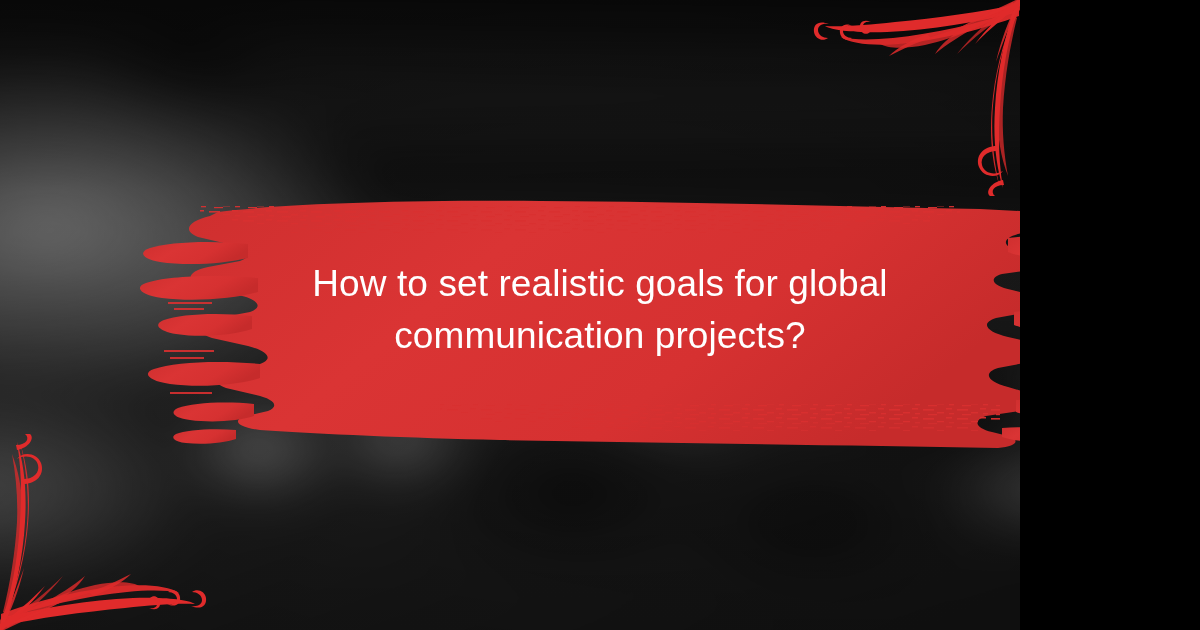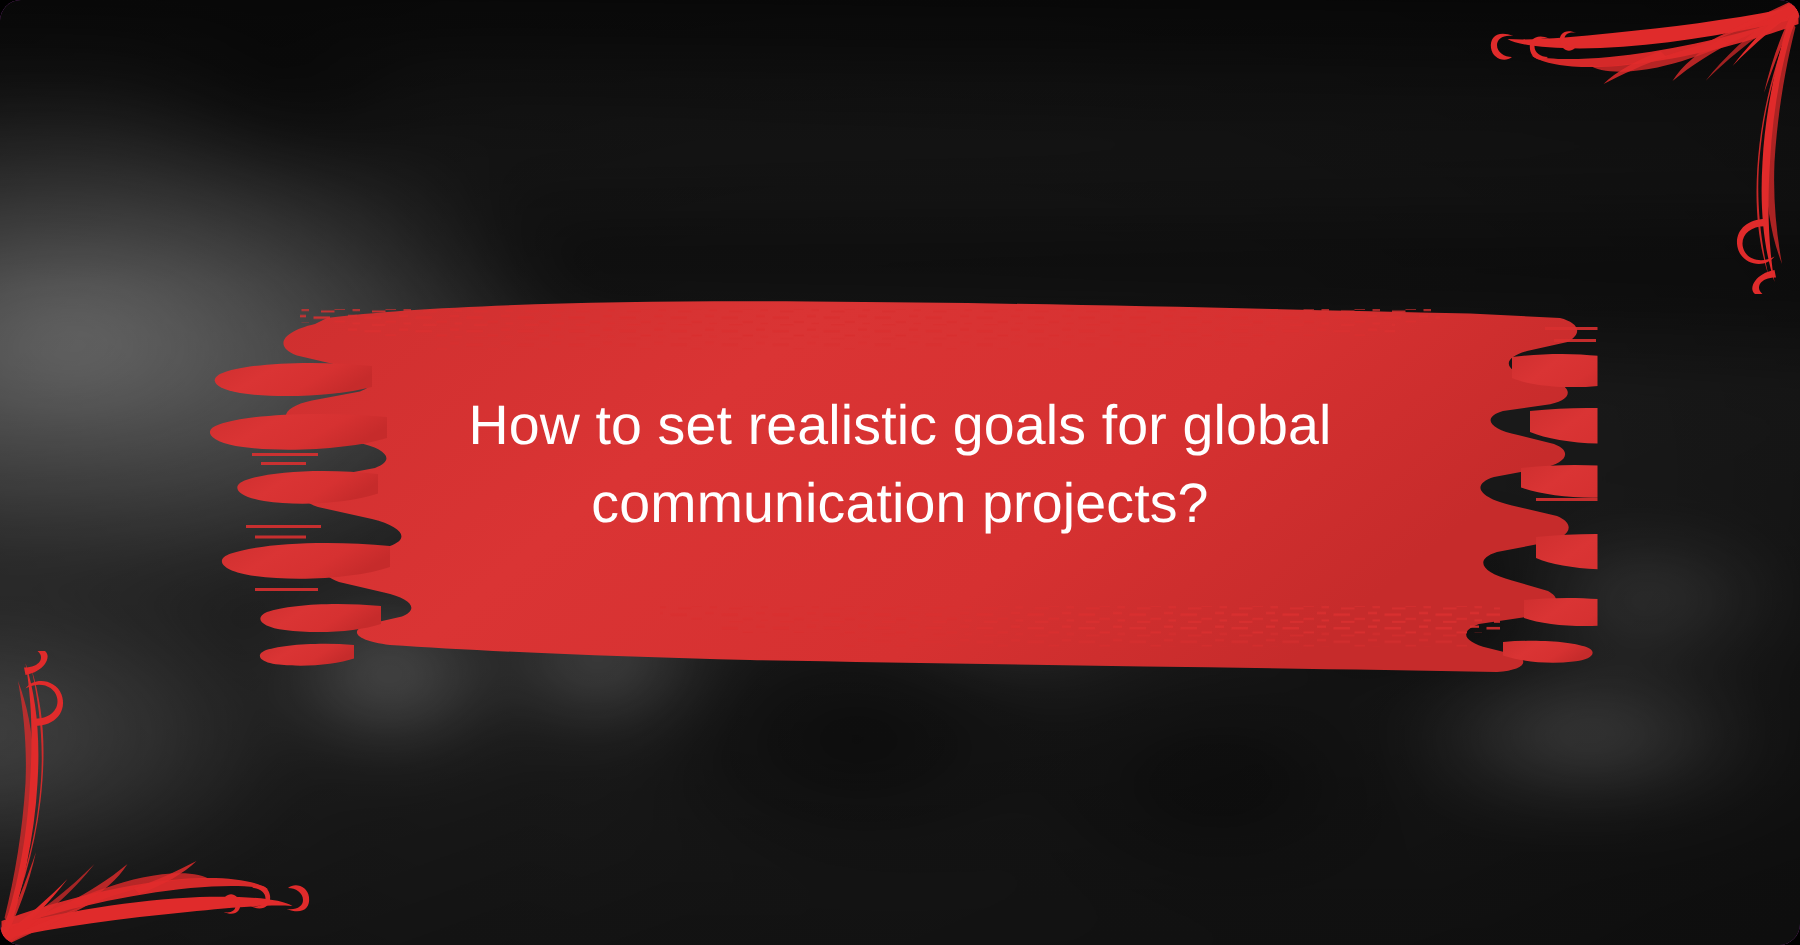--- a/index.html
+++ b/index.html
@@ -7,25 +7,24 @@
     margin: 0;
     padding: 0;
     background: #000;
   }
   body {
     font-family: "Liberation Sans", sans-serif;
   }
 
   #card {
     position: relative;
-    width: 1200px;
+    width: 1020px;
     height: 630px;
     overflow: hidden;
     background: #d946ef;
-    border-radius: 14px;
   }
 
   
   .bg-photo {
     position: absolute;
     inset: -70px;
     filter: grayscale(1) blur(26px) brightness(0.95);
     background-color: #3a3a35;
     background-image:
       

